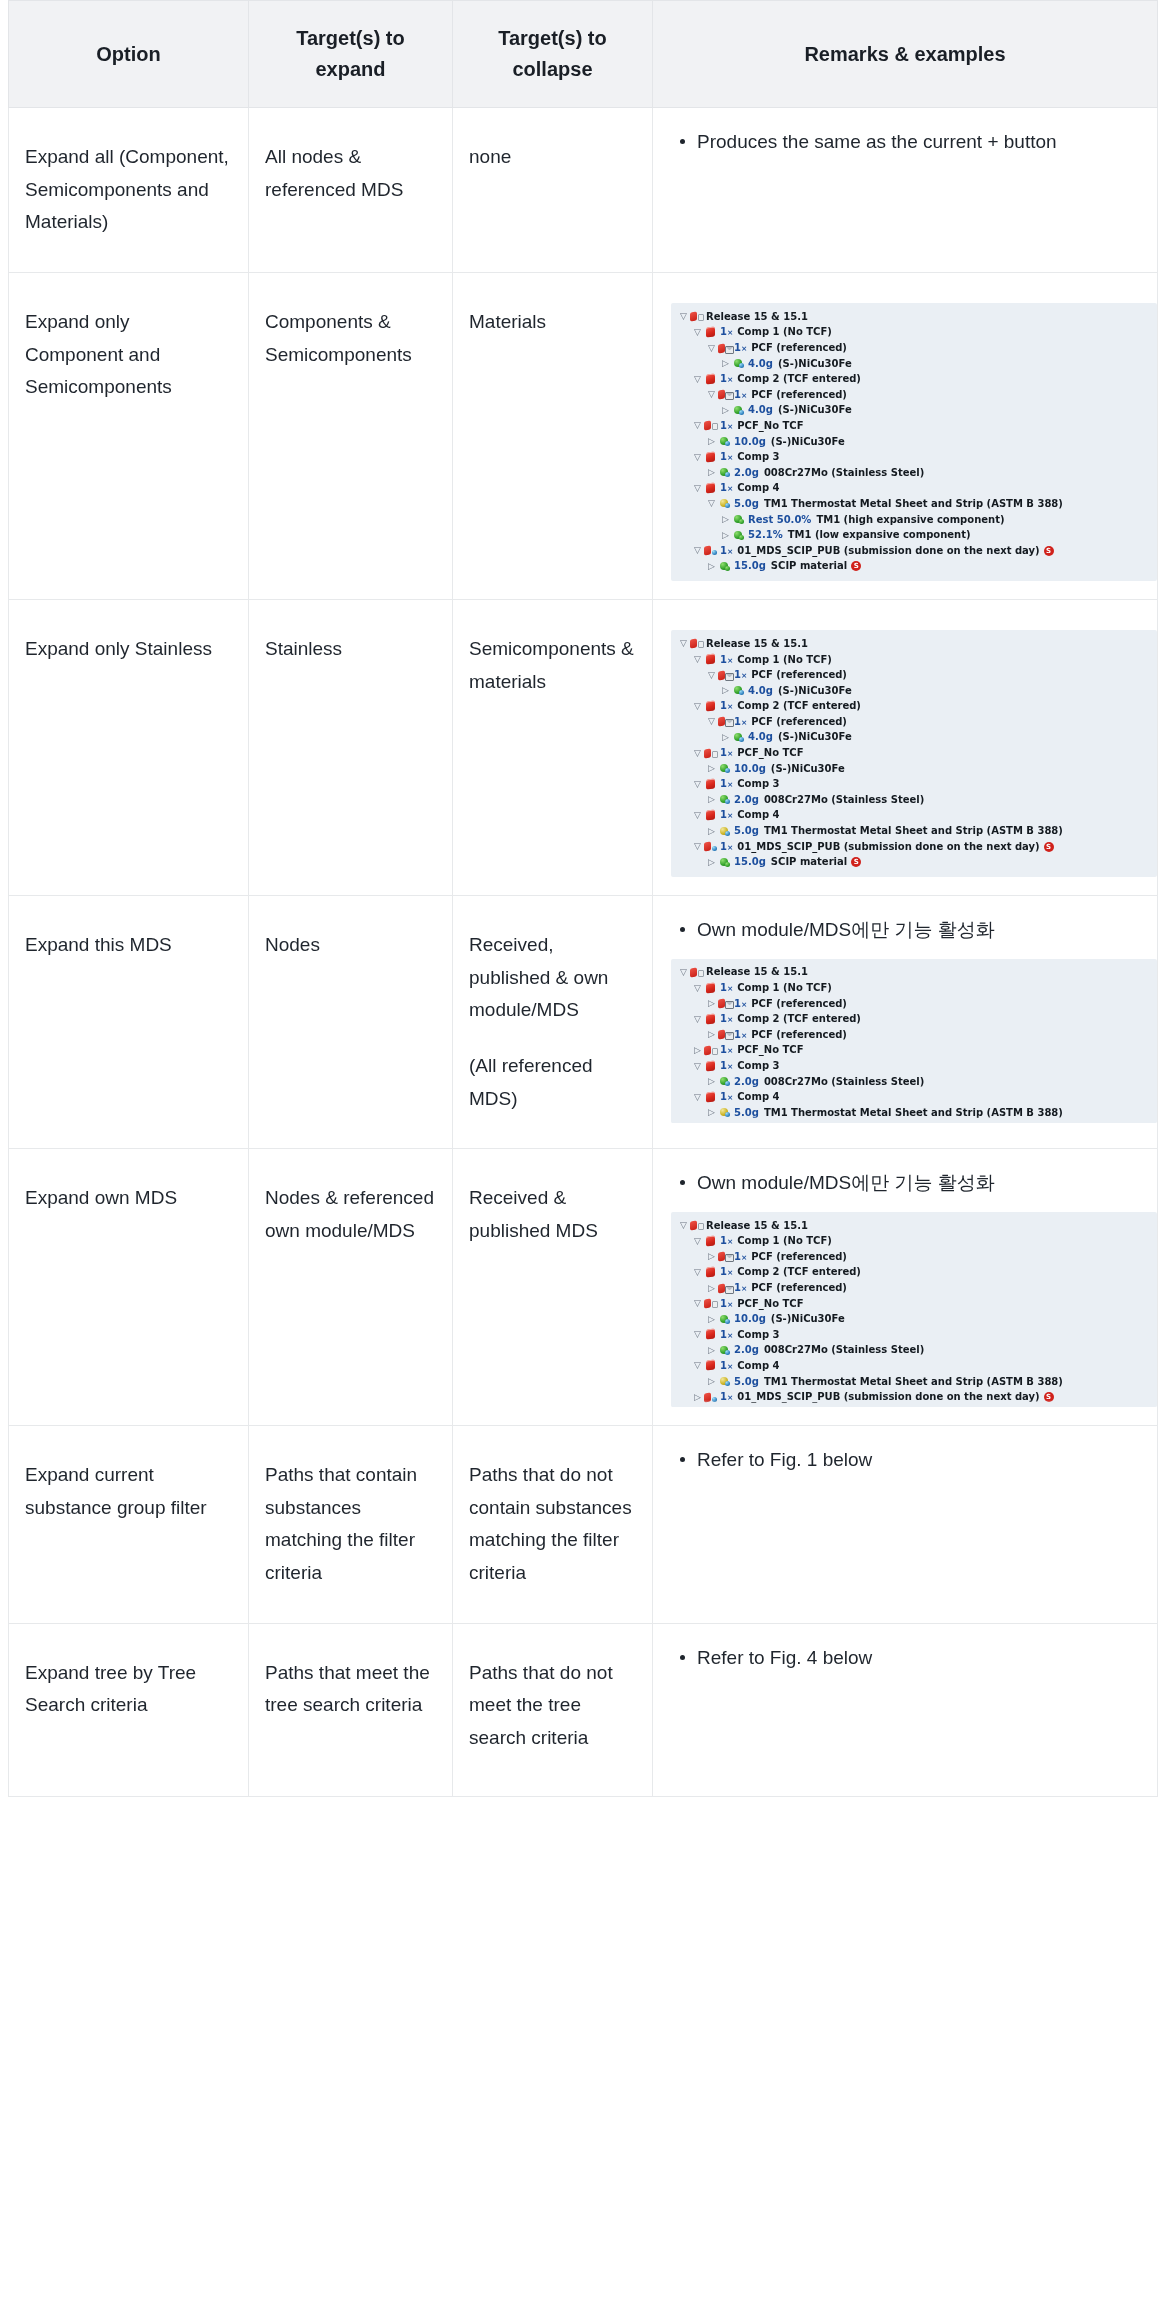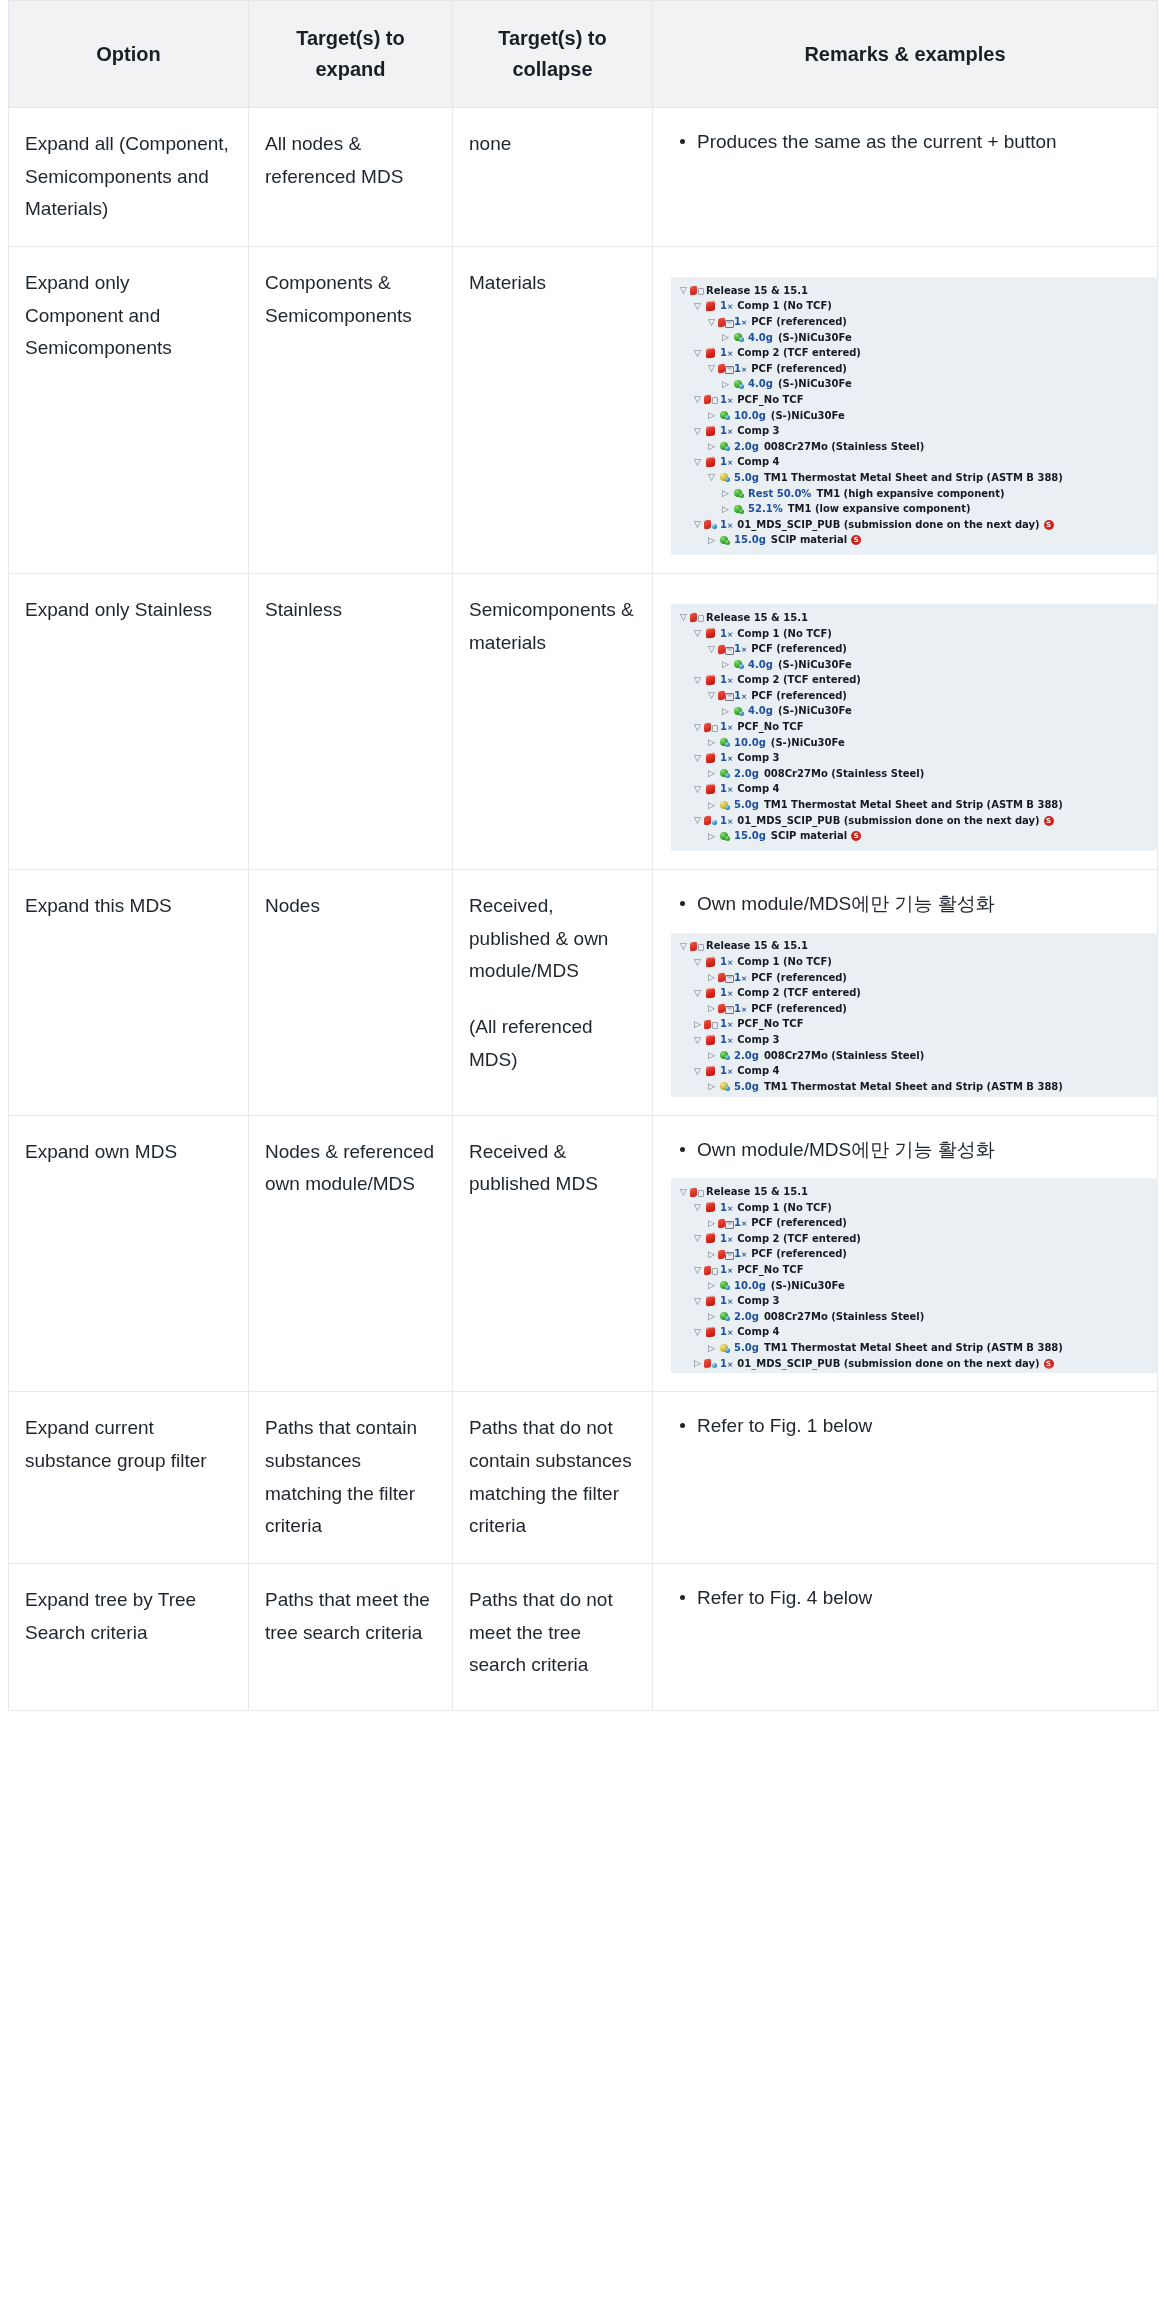--- a/index.html
+++ b/index.html
@@ -36,21 +36,21 @@
     font-weight: bold;
     line-height: 1.55;
     color: #1a1f26;
     text-align: center;
     padding: 22px 14px;
     vertical-align: middle;
   }
   tbody td {
     border: 1px solid #e7e9eb;
     vertical-align: top;
-    padding: 20px 16px;
+    padding: 33px 16px;
     font-size: 19px;
     line-height: 1.72;
     color: #1f252d;
     word-wrap: break-word;
     overflow-wrap: break-word;
   }
   tbody td.remarks { padding: 18px 0 18px 18px; }
 
   ul.bullets {
     margin: 0;

